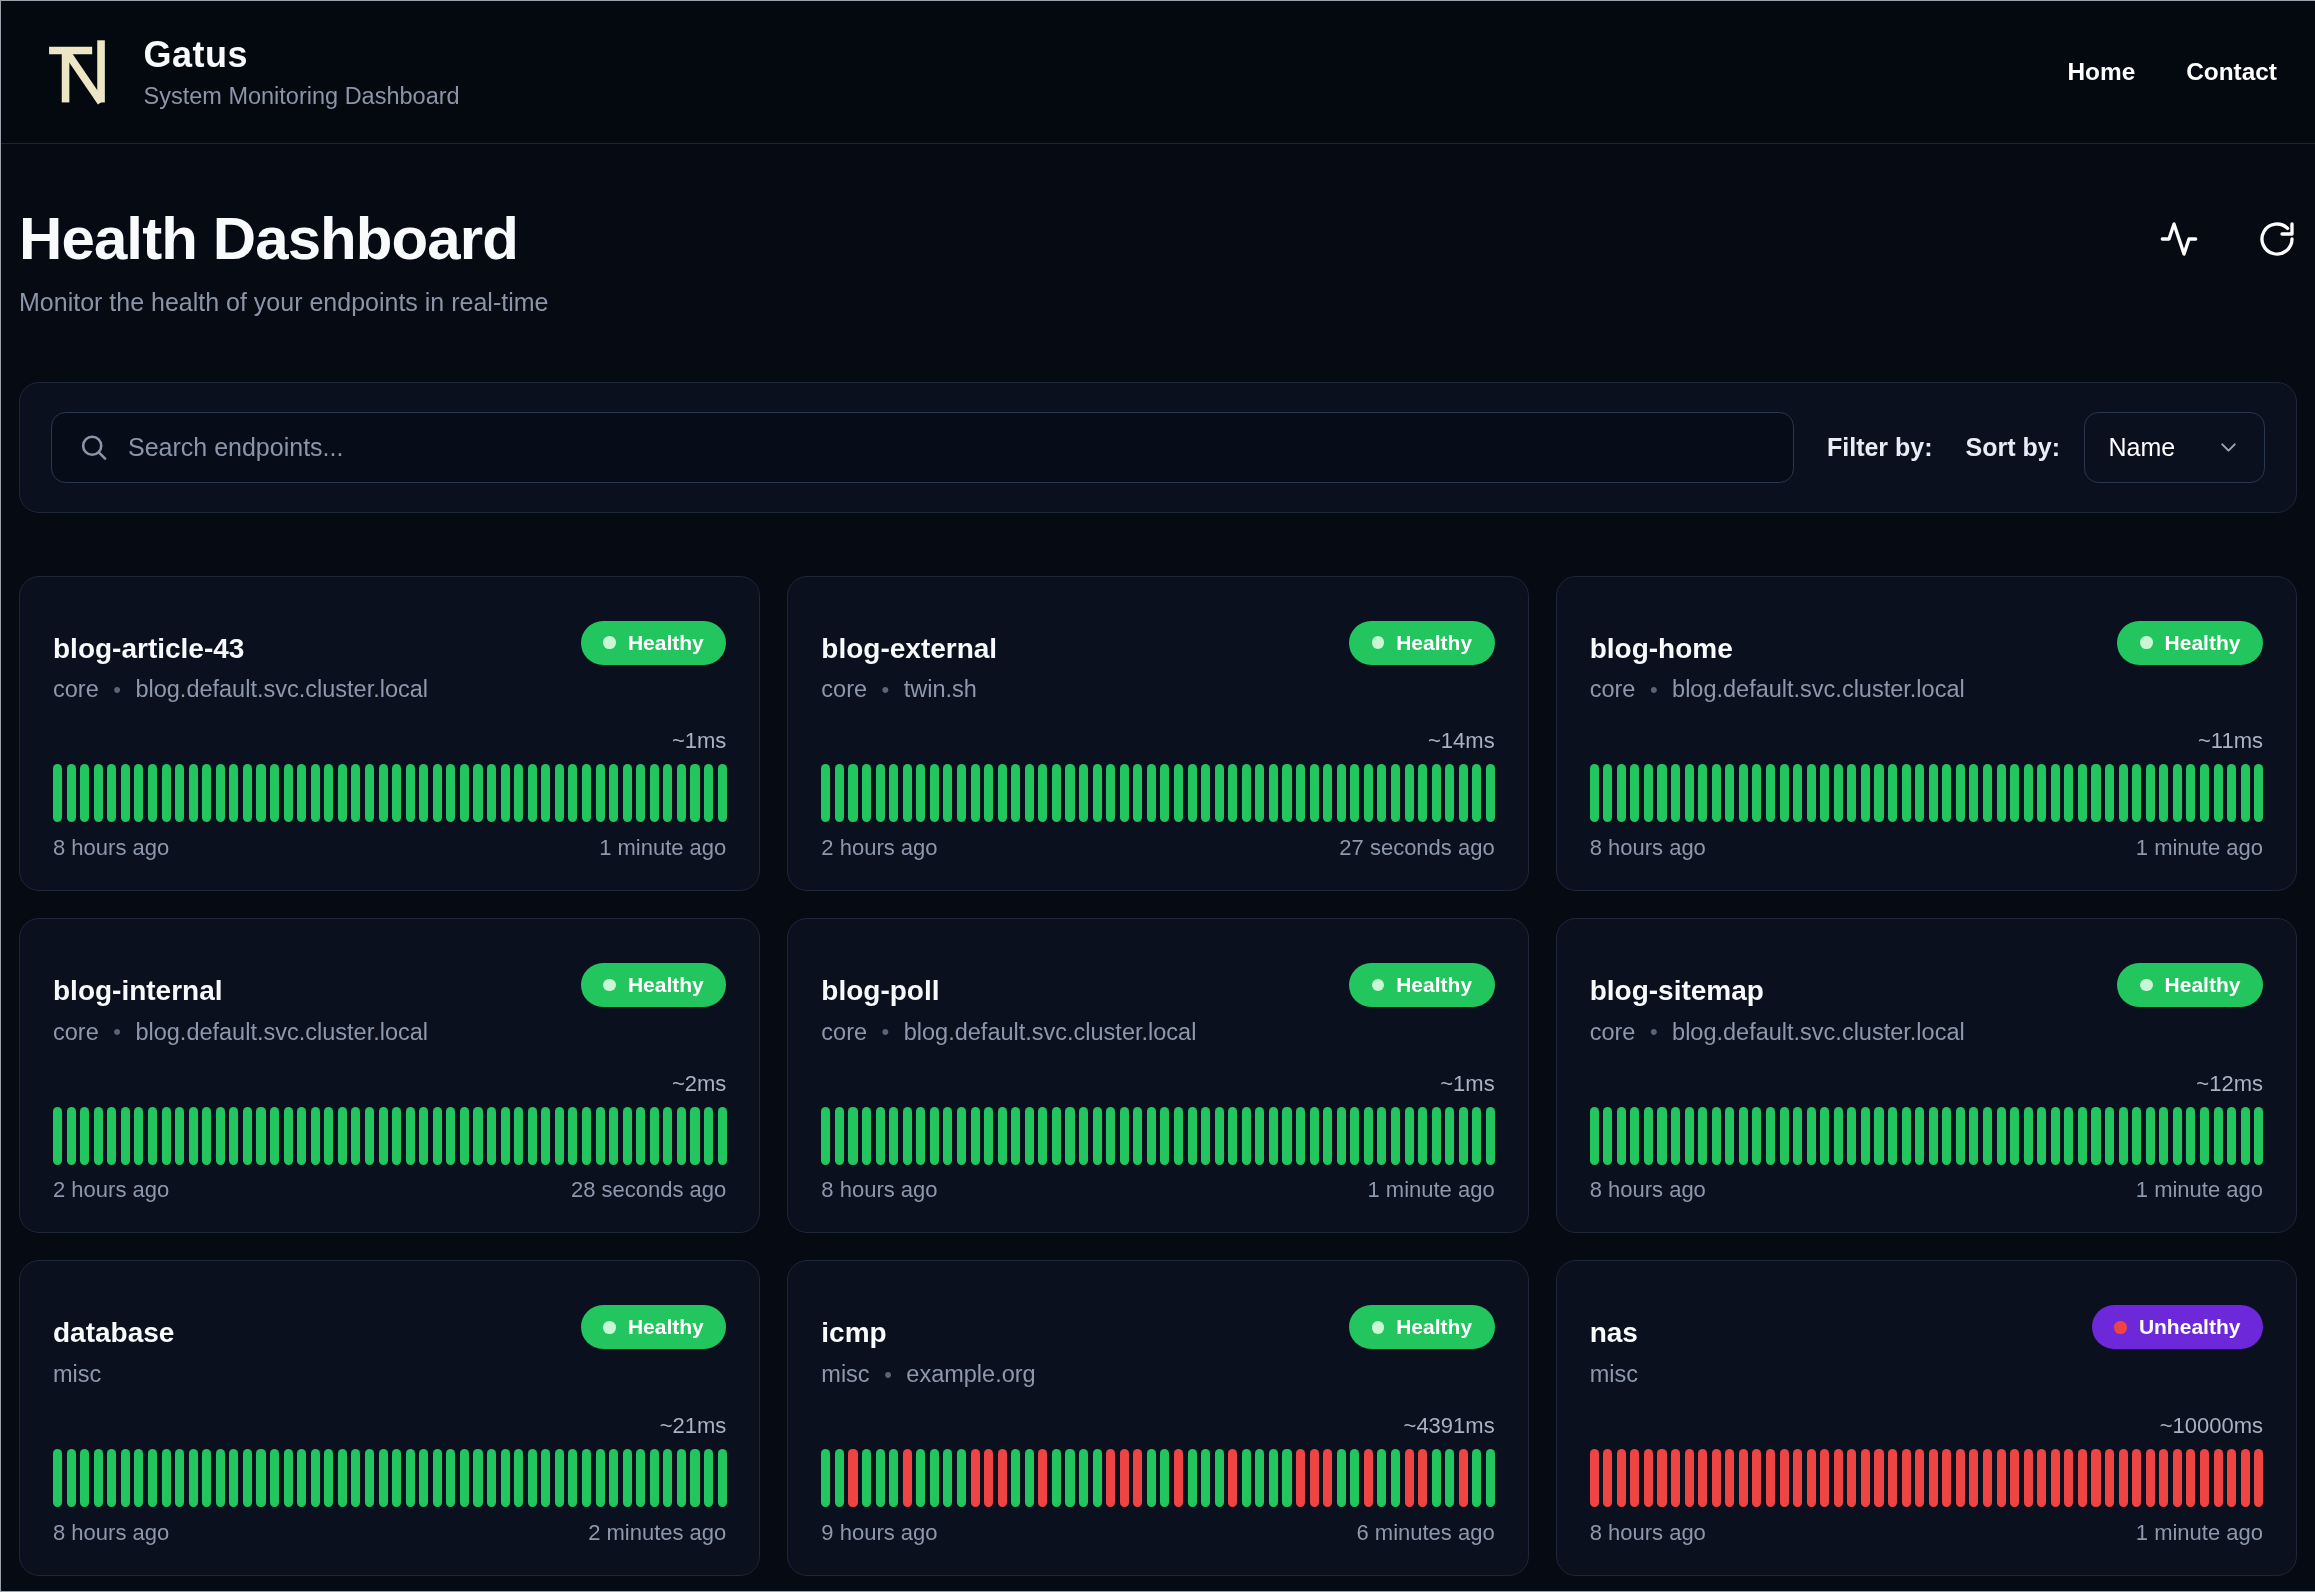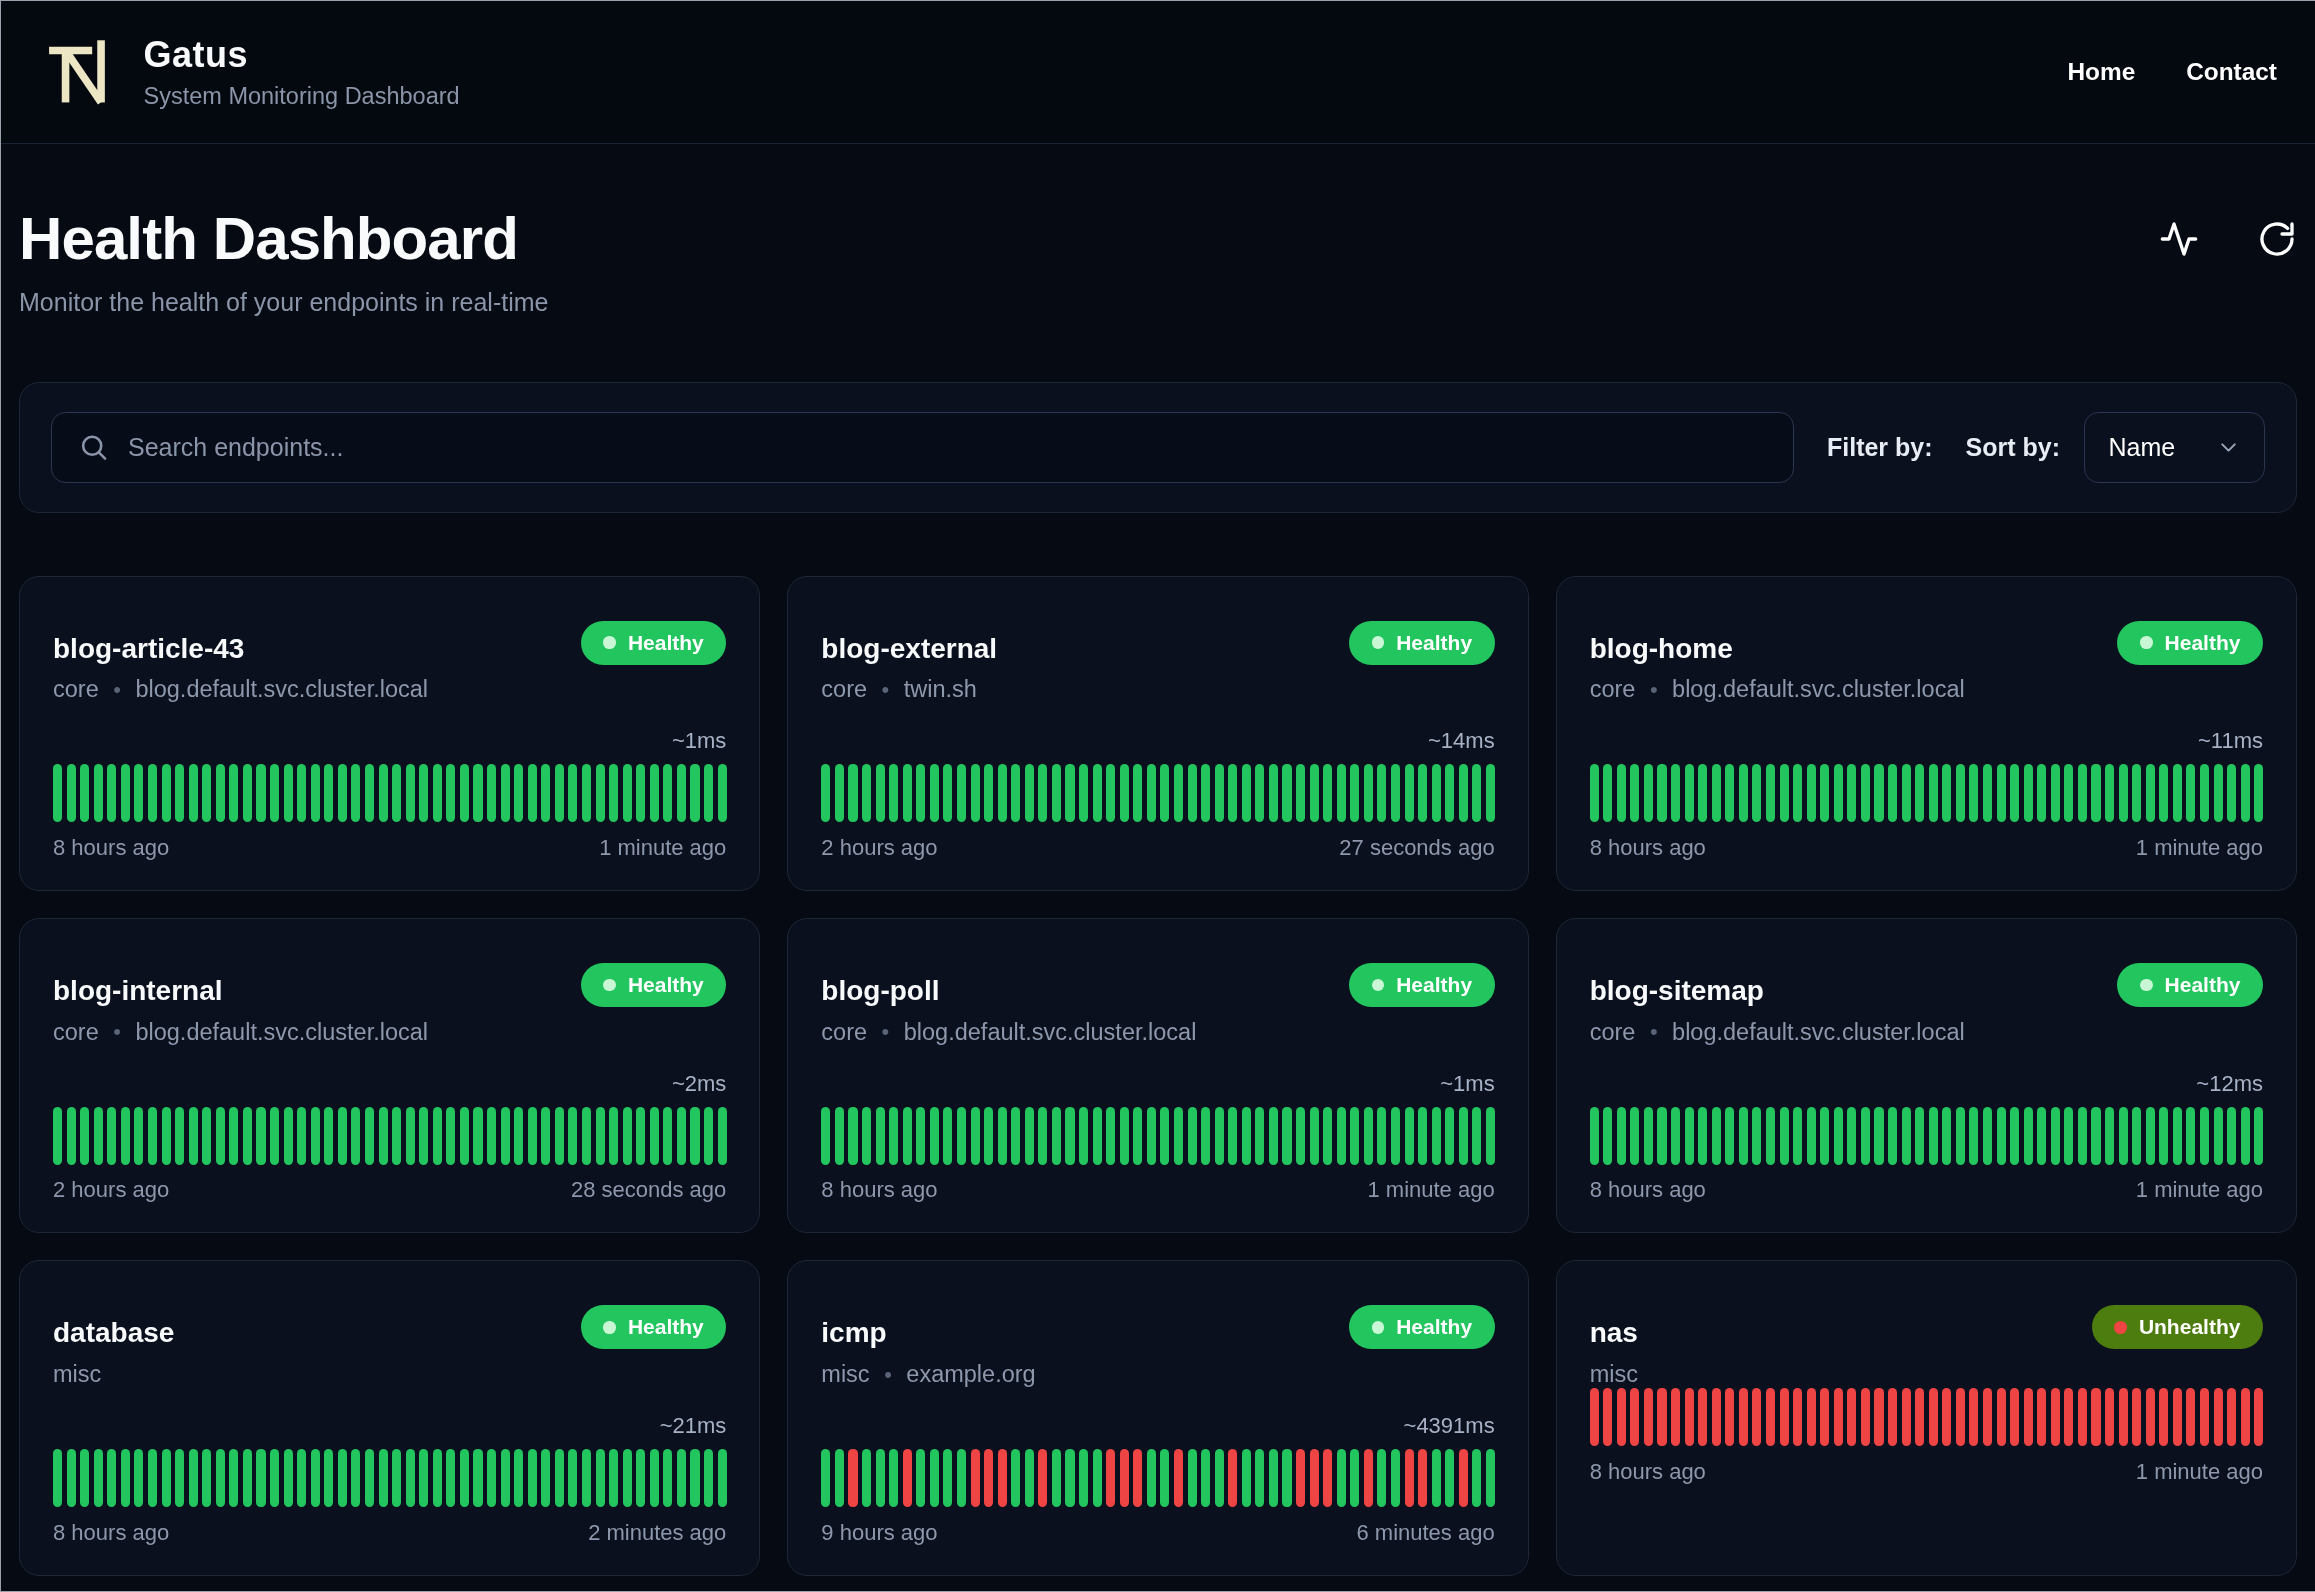--- a/index.html
+++ b/index.html
@@ -98,21 +98,21 @@
   .card-title { font-size: 28px; font-weight: bold; }
   .badge {
     display: flex; align-items: center; gap: 11.8px;
     border-radius: 904px;
     padding: 10px 22.6px;
     font-size: 21px; font-weight: bold; color: #ffffff;
   }
   .badge .dot { width: 12.7px; height: 12.7px; border-radius: 50%; }
   .badge.healthy { background: #22c55e; }
   .badge.healthy .dot { background: #c9f7d6; }
-  .badge.unhealthy { background: #4d7c0f; }
+  .badge.unhealthy { background: #6d28d9; }
   .badge.unhealthy .dot { background: #ef4444; }
 
   .card-sub { margin-top: 11.8px; font-size: 23.5px; color: #8e98ac; display: flex; align-items: center; gap: 14.5px; }
   .card-sub .sep { color: #5a6478; font-size: 22px; }
 
   .latency { text-align: right; font-size: 22px; color: #a8b2c5; margin-top: 25px; margin-bottom: 10px; }
 
   .bars { display: flex; gap: 4.5px; height: 58px; align-items: stretch; }
   .bar { flex: 1; border-radius: 4.5px; }
   .bar.ok { background: #22c55e; }
@@ -761,20 +761,21 @@
       <h2 class="card-title">nas</h2>
       <span class="badge unhealthy">
         <span class="dot"></span>
         <span>Unhealthy</span>
       </span>
     </div>
     <div class="card-sub">
       <span>misc</span>
 
     </div>
+    <div class="latency">~10000ms</div>
     <div class="bars">
           <div class="bar fail"></div>
           <div class="bar fail"></div>
           <div class="bar fail"></div>
           <div class="bar fail"></div>
           <div class="bar fail"></div>
           <div class="bar fail"></div>
           <div class="bar fail"></div>
           <div class="bar fail"></div>
           <div class="bar fail"></div>

